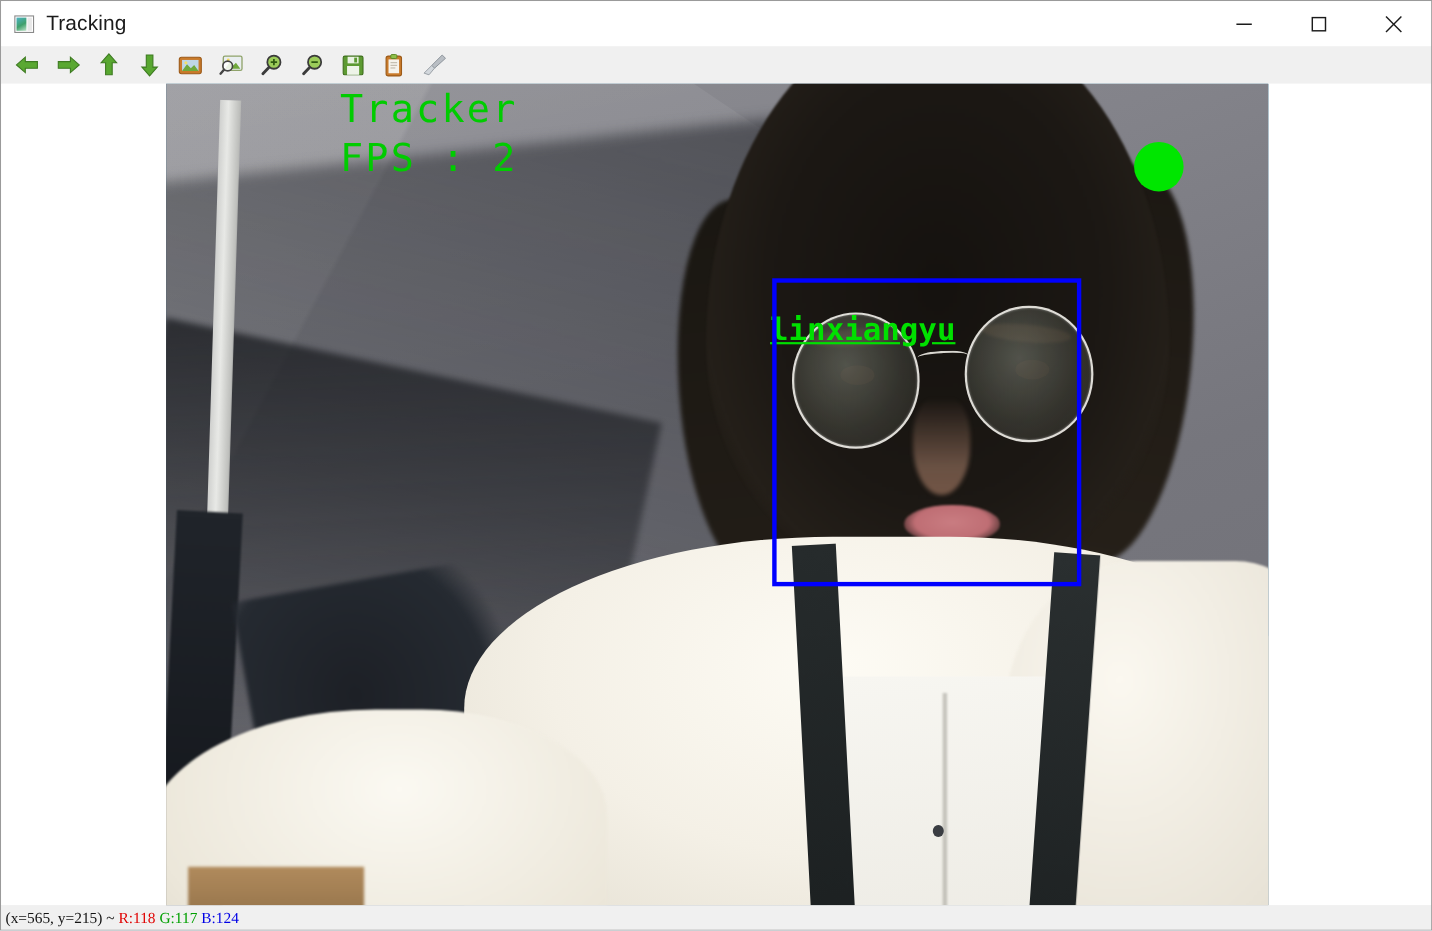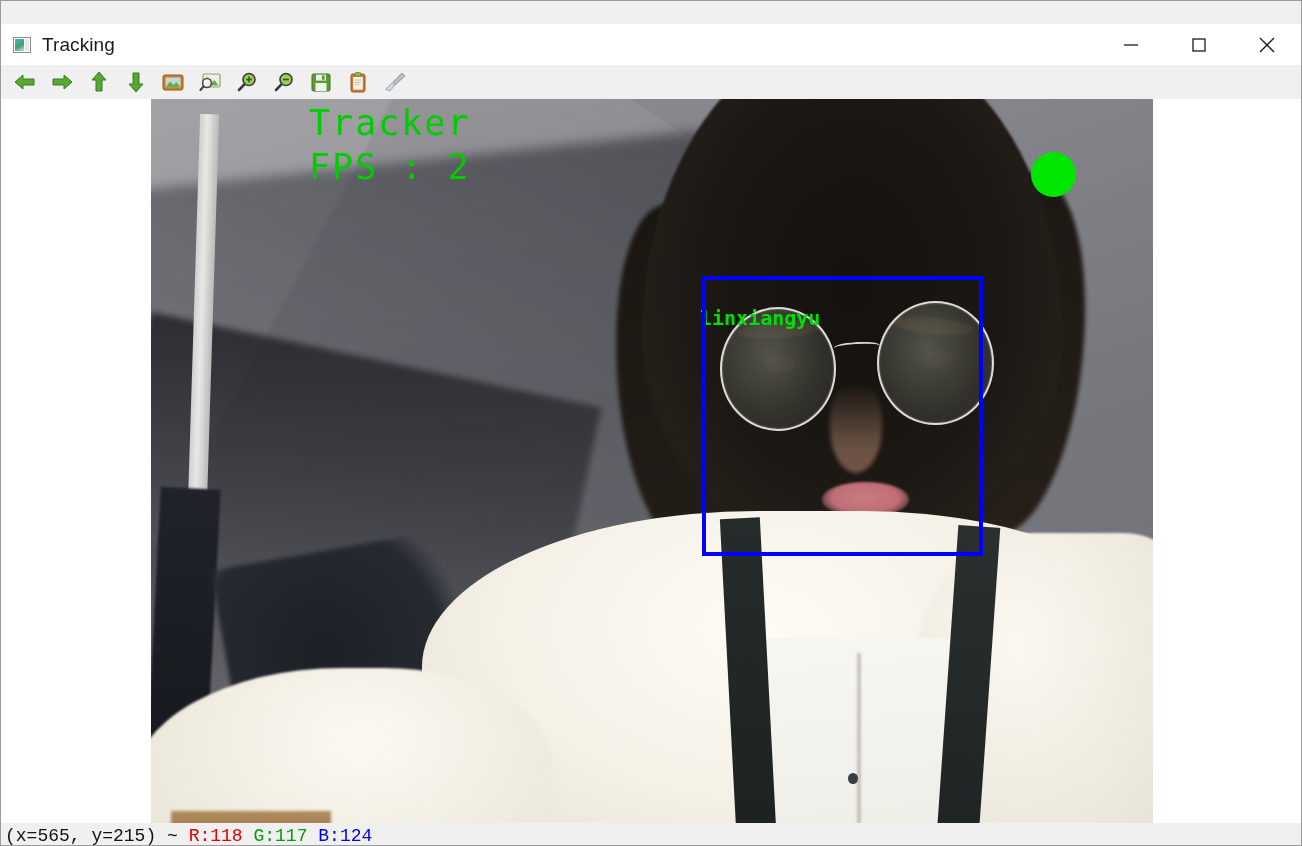--- a/index.html
+++ b/index.html
@@ -19,21 +19,20 @@
     display: flex; flex-direction: column;
   }
 
   
   .titlebar {
     height: 41px;
     background: #ffffff;
     display: flex; align-items: center;
     flex: 0 0 41px;
     position: relative;
-    margin-top: 23px;
   }
   .title-icon {
     width: 18px; height: 16px;
     margin-left: 12px;
     border: 1px solid #8a8a8a;
     background: #ffffff;
     position: relative;
     display: block;
     flex: 0 0 auto;
   }
@@ -302,21 +301,21 @@
   
   .ov-text {
     position: absolute;
     font-family: "DejaVu Sans Mono", monospace;
     font-weight: 400;
     white-space: nowrap;
     letter-spacing: 2px;
   }
   .ov-tracker { left: 158px; top: 4px; font-size: 35px; }
   .ov-fps     { left: 158px; top: 48px; font-size: 35px; }
-  .ov-name    { left: 549px; top: 207px; font-size: 20px; font-weight: 700; letter-spacing: 0px; }
+  .ov-name    { left: 549px; top: 207px; font-size: 28px; font-weight: 700; letter-spacing: 0px; text-decoration: underline; }
 
   .ov-circle {
     position: absolute;
     left: 880px; top: 53px;
     width: 45px; height: 45px;
     border-radius: 50%;
   }
 
   .ov-box {
     position: absolute;
@@ -328,22 +327,22 @@
   
   .statusbar {
     height: 22px; flex: 0 0 22px;
     background: #f0f0f0;
     position: relative;
     overflow: hidden;
   }
   .status-text {
     position: absolute;
     left: 4px; top: 2px;
-    font-size: 18px;
-    font-family: Liberation Mono, monospace;
+    font-size: 14px;
+    font-family: Liberation Serif, serif;
     color: #121212;
     white-space: nowrap;
     line-height: 22px;
   }
   .status-text .r { color: #e00000; }
   .status-text .g { color: #00a000; }
   .status-text .b { color: #0000e6; }
 
   
   .watermark {

